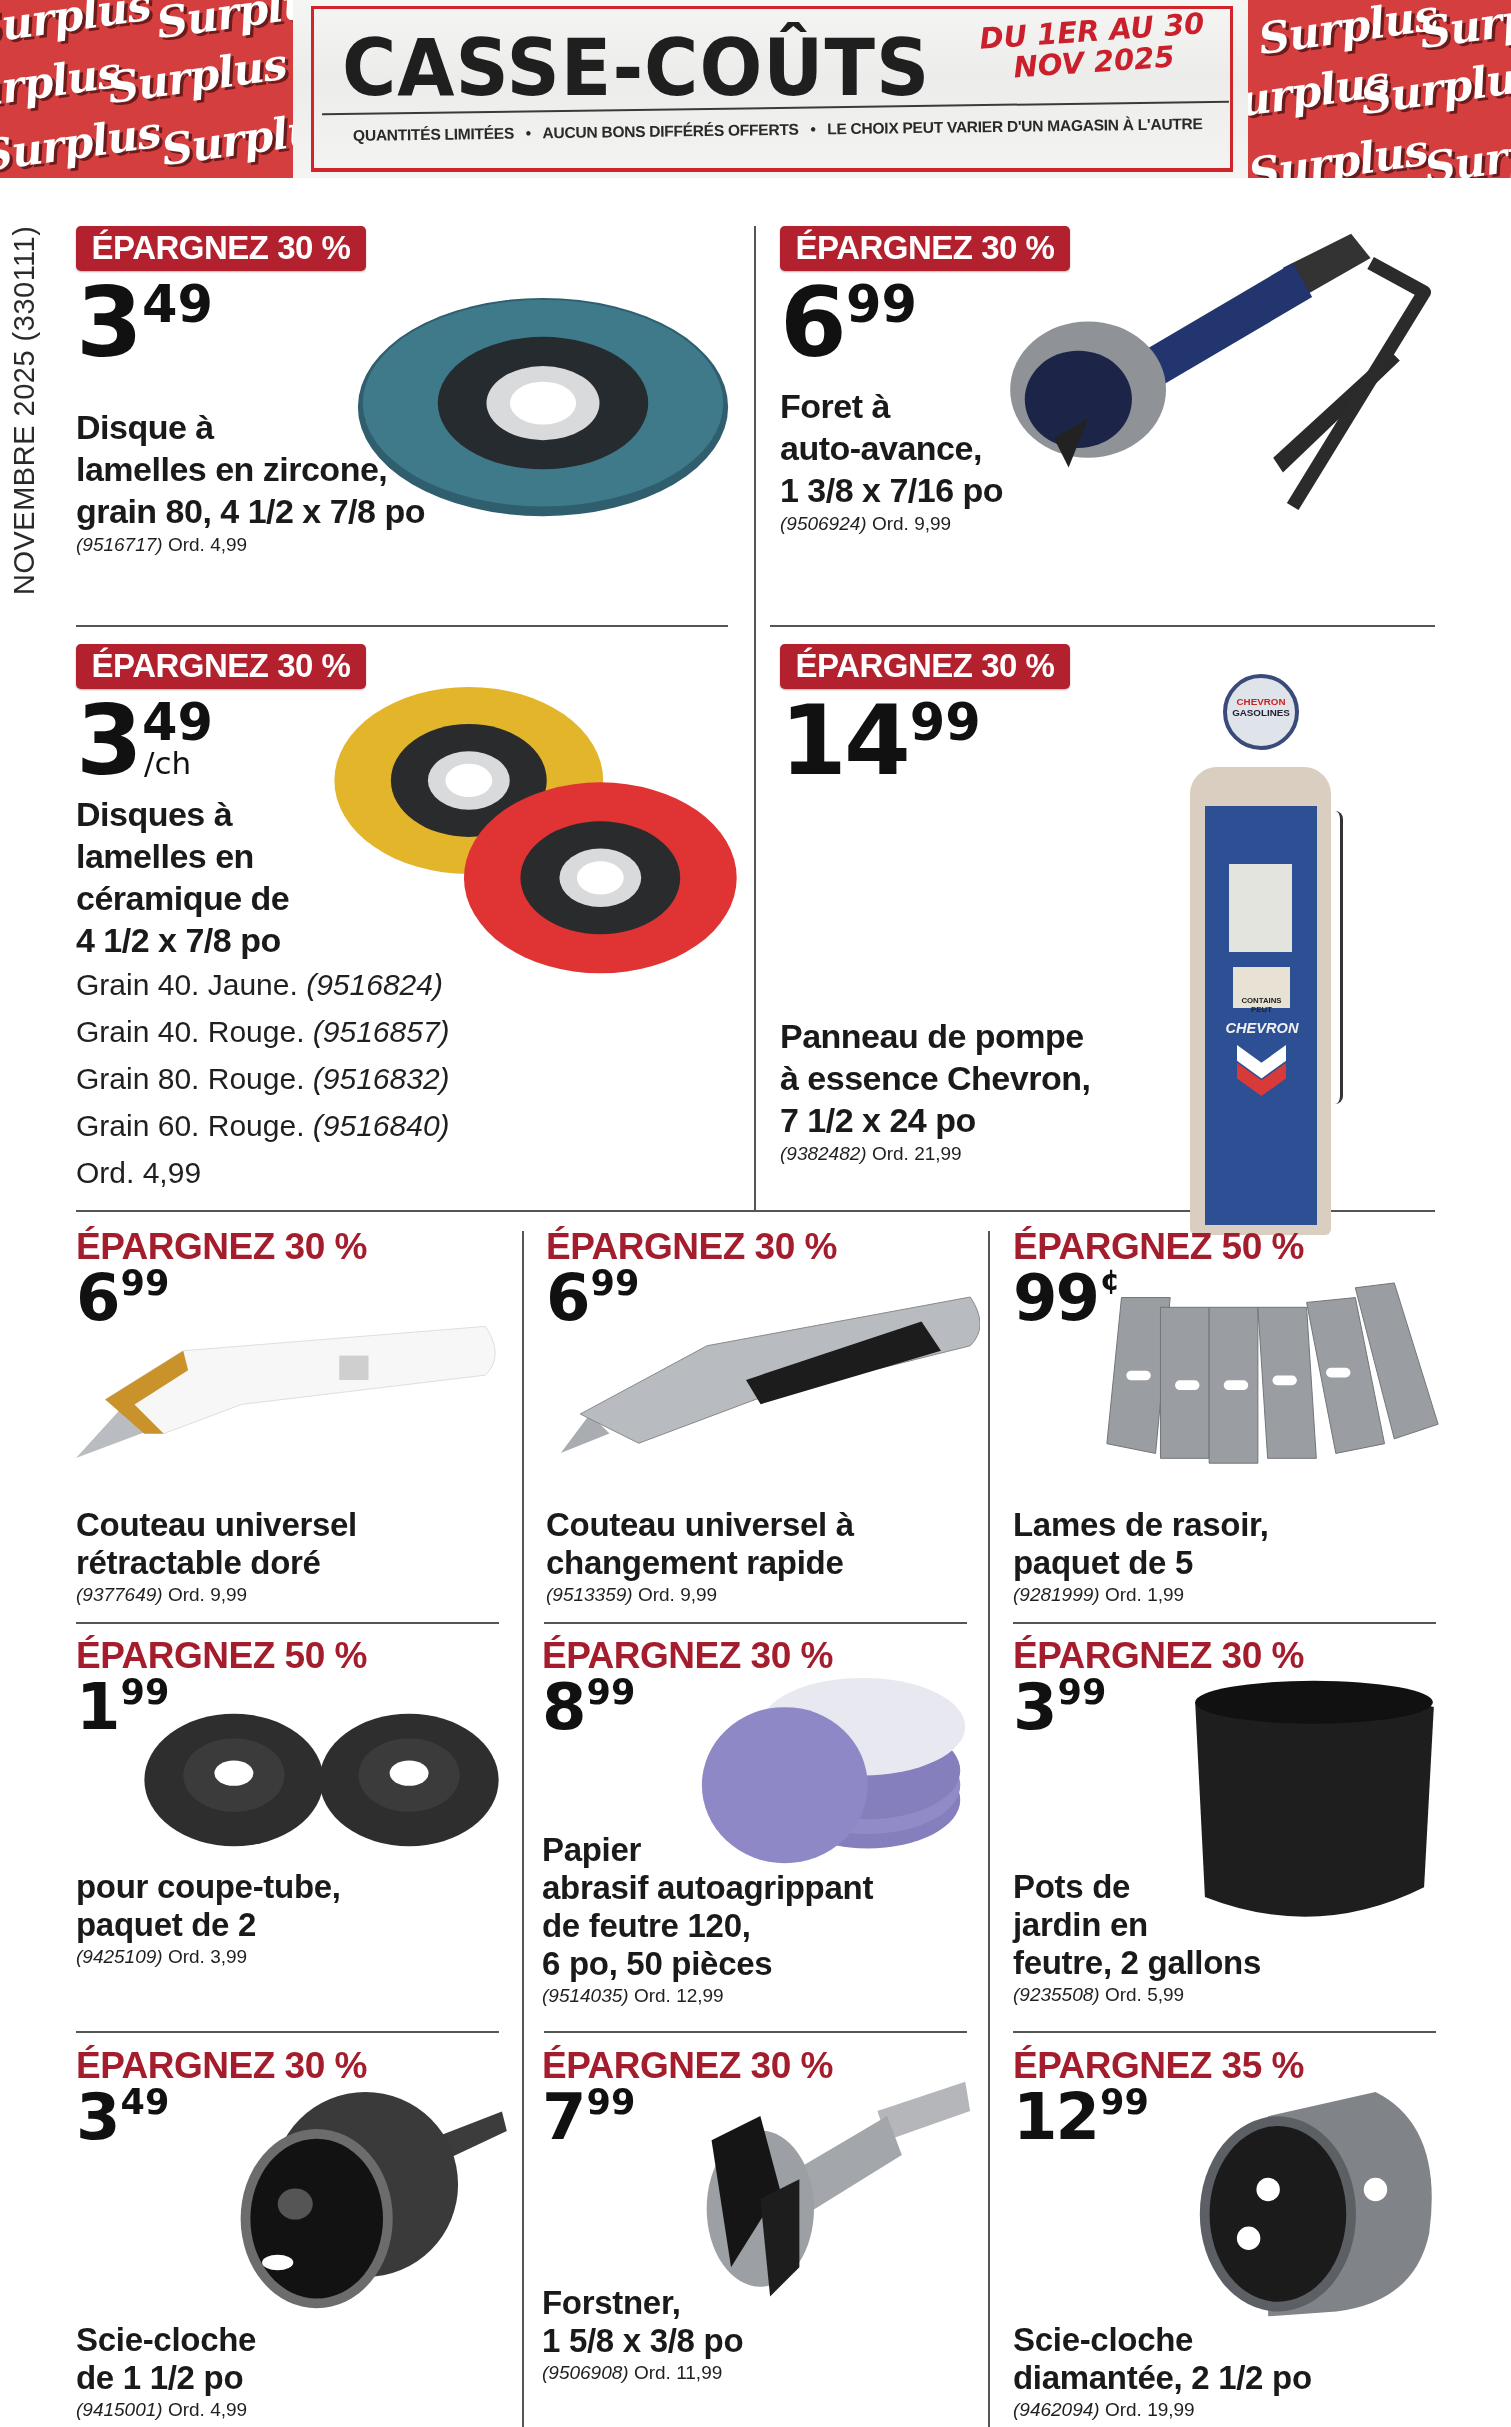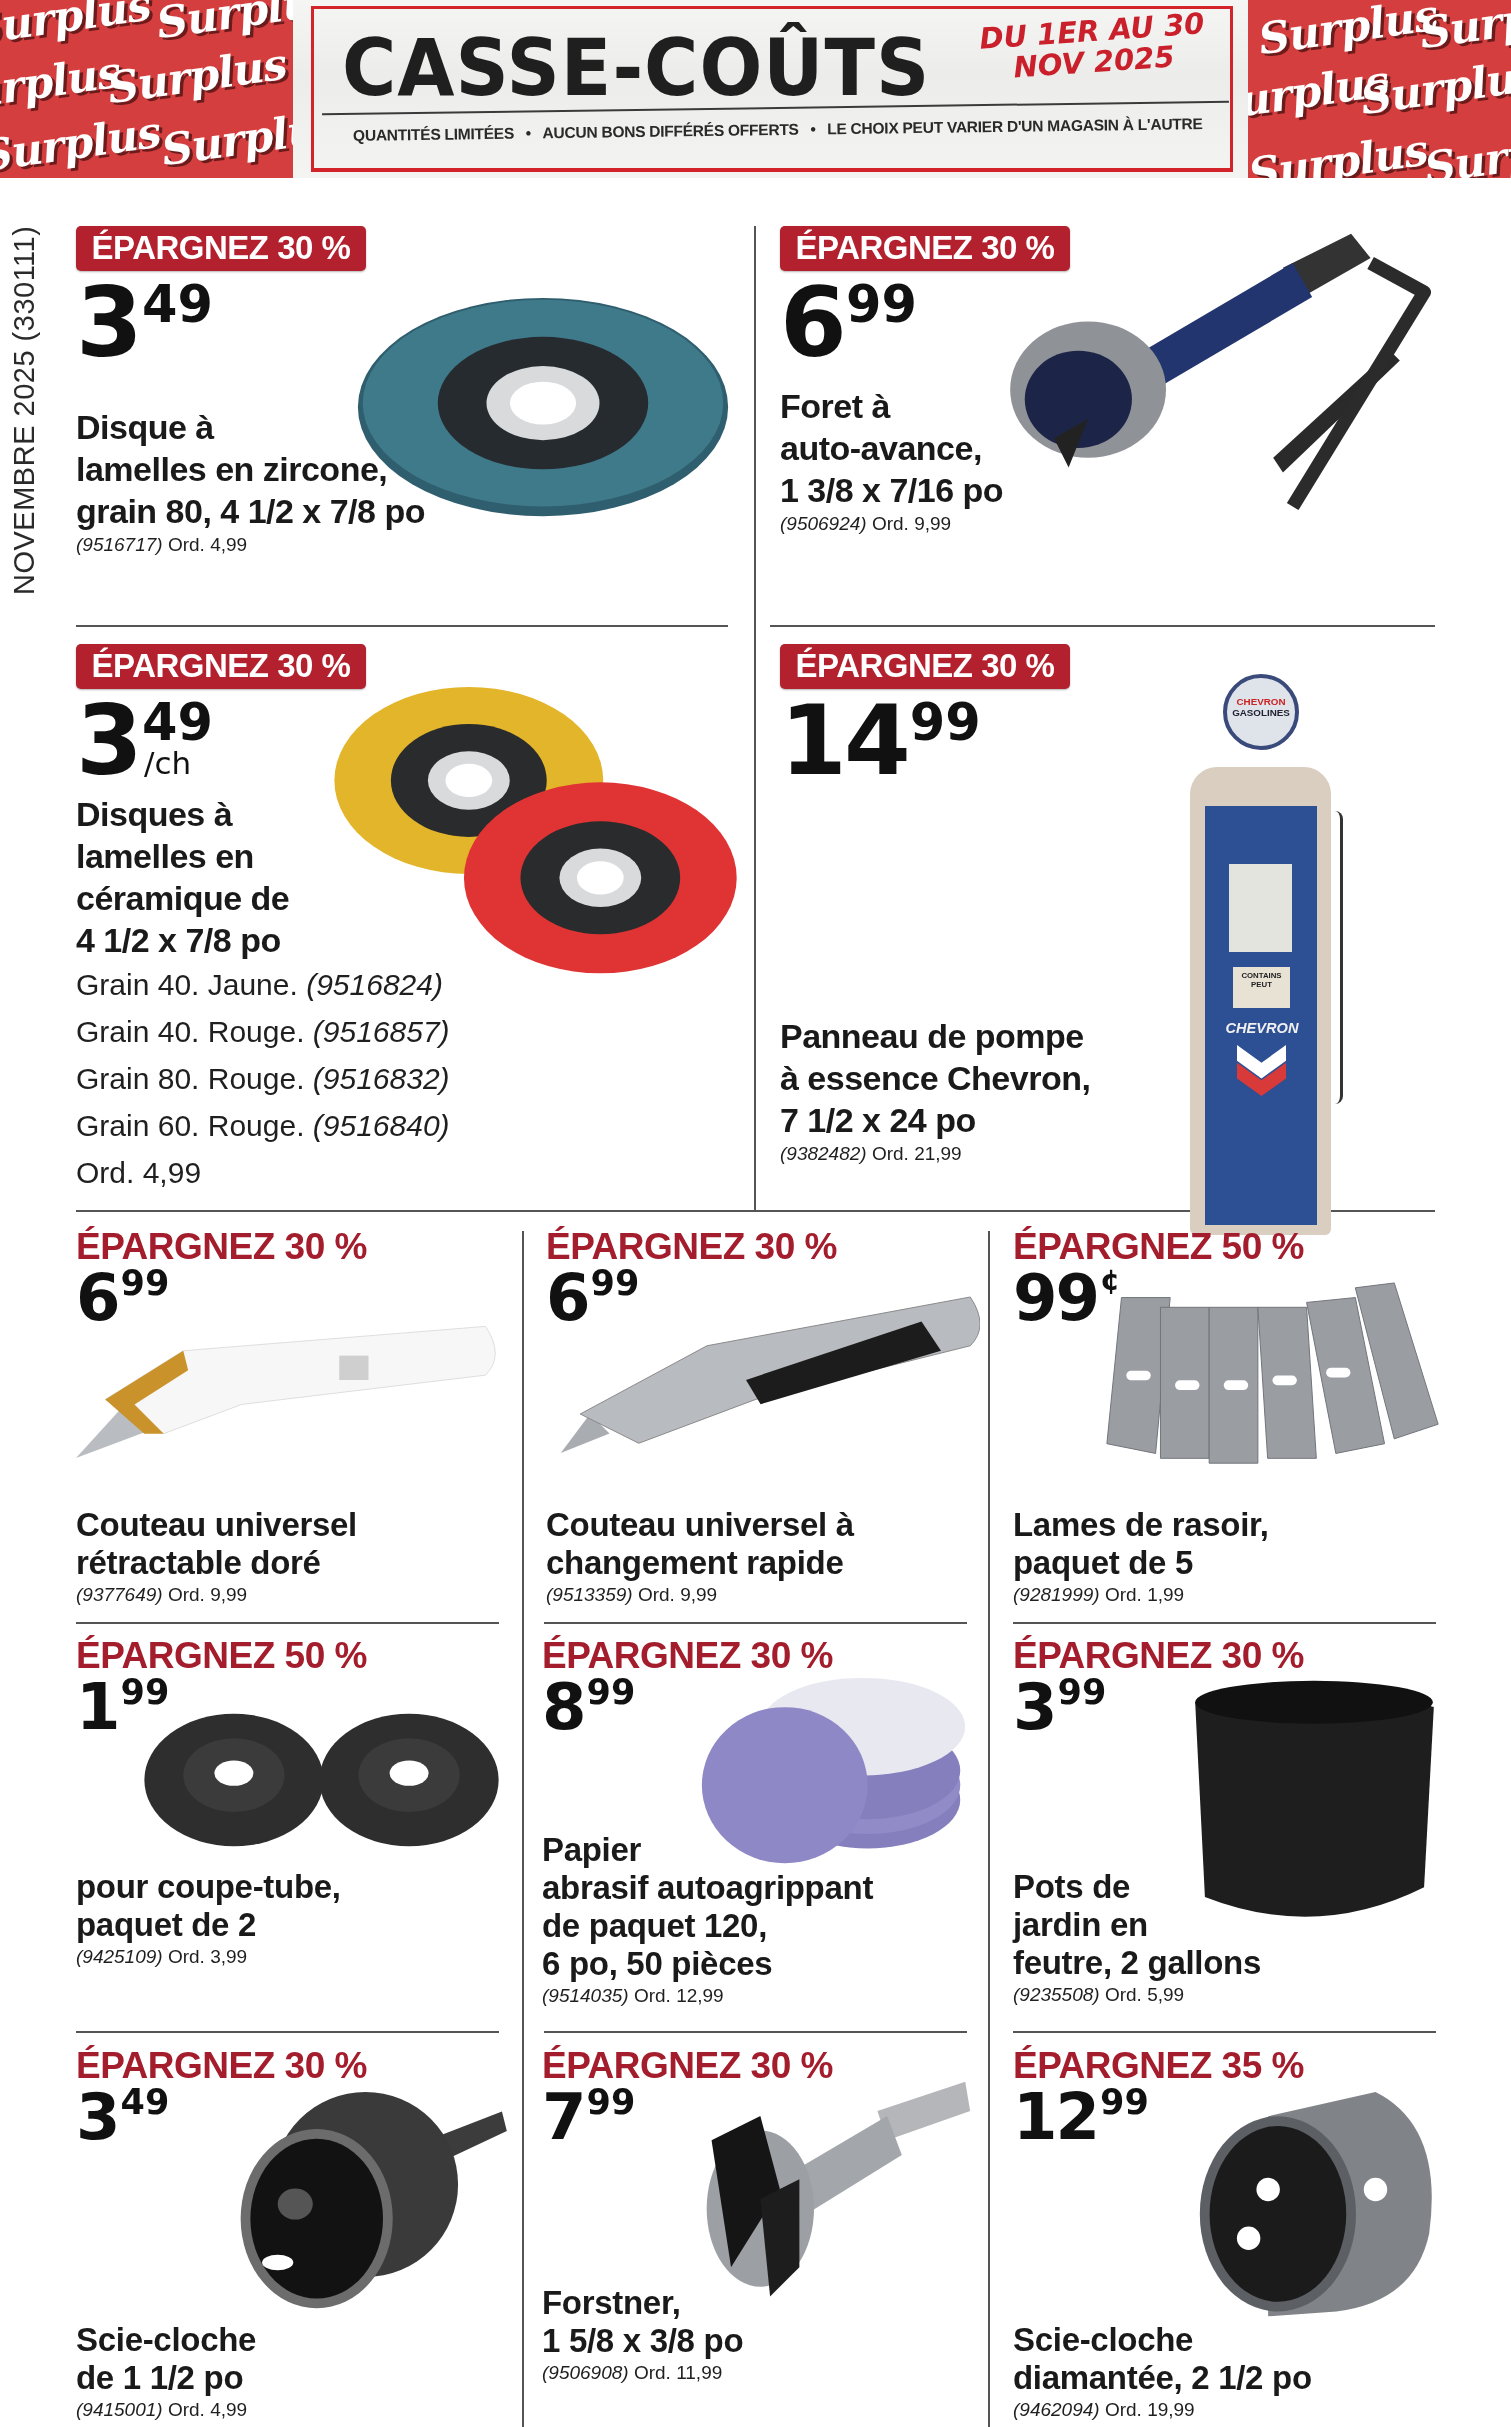--- a/index.html
+++ b/index.html
@@ -200,21 +200,21 @@
   </div>
 </div>
 <div class="img" style="left:1161px; top:674px; width:224px; height:566px;">
   <div style="position:absolute; left:62px; top:0; width:76px; height:76px; border-radius:50%; background:#dfe4ea; border:4.9px solid #3a4a7a; text-align:center; padding-top:17.6px; font-size:9.8px; font-weight:bold; color:#c22;">
     <div>CHEVRON</div>
     <div style="color:#223;">GASOLINES</div>
   </div>
   <div style="position:absolute; left:29px; top:93px; width:141px; height:468px; background:#d9cec0; border-radius:27px 27px 5.9px 5.9px;"></div>
   <div style="position:absolute; left:44px; top:132px; width:112px; height:419px; background:#2d4f94;"></div>
   <div style="position:absolute; left:68px; top:190px; width:63px; height:88px; background:#e4e4de;"></div>
-  <div style="position:absolute; left:72px; top:293px; width:57px; height:41px; background:#e8e2d4; font-size:7.8px; font-weight:bold; text-align:center; padding-top:4px; color:#222;">
+  <div style="position:absolute; left:72px; top:293px; width:57px; height:41px; background:#e8e2d4; font-size:7.8px; font-weight:bold; text-align:center; padding-top:29px; color:#222;">
     <div>CONTAINS</div>
     <div>PEUT</div>
   </div>
   <div style="position:absolute; left:57px; top:346px; width:88px; text-align:center; font-style:italic; font-weight:bold; font-size:14.6px; color:#f0f0f0;">CHEVRON</div>
   <svg style="position:absolute; left:76px; top:371px;" width="49" height="57" viewBox="0 0 50 58">
     <polygon points="0,0 25,18 50,0 50,16 25,34 0,16" fill="#ffffff"></polygon>
     <polygon points="0,18 25,36 50,18 50,34 25,52 0,34" fill="#d83a3a"></polygon>
     <polygon points="0,36 25,54 50,36 50,40 25,58 0,40" fill="#2d4f94"></polygon>
   </svg>
   <div style="position:absolute; left:174px; top:137px; width:7.8px; height:293px; border-right:3.9px solid #333; border-radius:0 19.5px 19.5px 0;"></div>
@@ -322,21 +322,21 @@
 
 <div class="product" style="left:542px; top:1636px; width:429px;">
   <span class="badge-text">ÉPARGNEZ 30 %</span>
   <div class="price small">
     <span class="dollars">8</span>
     <span class="cents">99</span>
   </div>
   <div class="title sm" style="margin-top:92px;">
     <div>Papier</div>
     <div>abrasif autoagrippant</div>
-    <div>de paquet 120,</div>
+    <div>de feutre 120,</div>
     <div>6 po, 50 pièces</div>
   </div>
   <div class="meta">
     <span class="sku">(9514035)</span>
     <span>Ord. 12,99</span>
   </div>
 </div>
 <svg class="img" style="left:697px; top:1673px;" width="273" height="195" viewBox="0 0 280 200">
   <ellipse cx="175" cy="130" rx="95" ry="50" fill="#8580bd"></ellipse>
   <ellipse cx="175" cy="115" rx="95" ry="50" fill="#918cc8"></ellipse>

